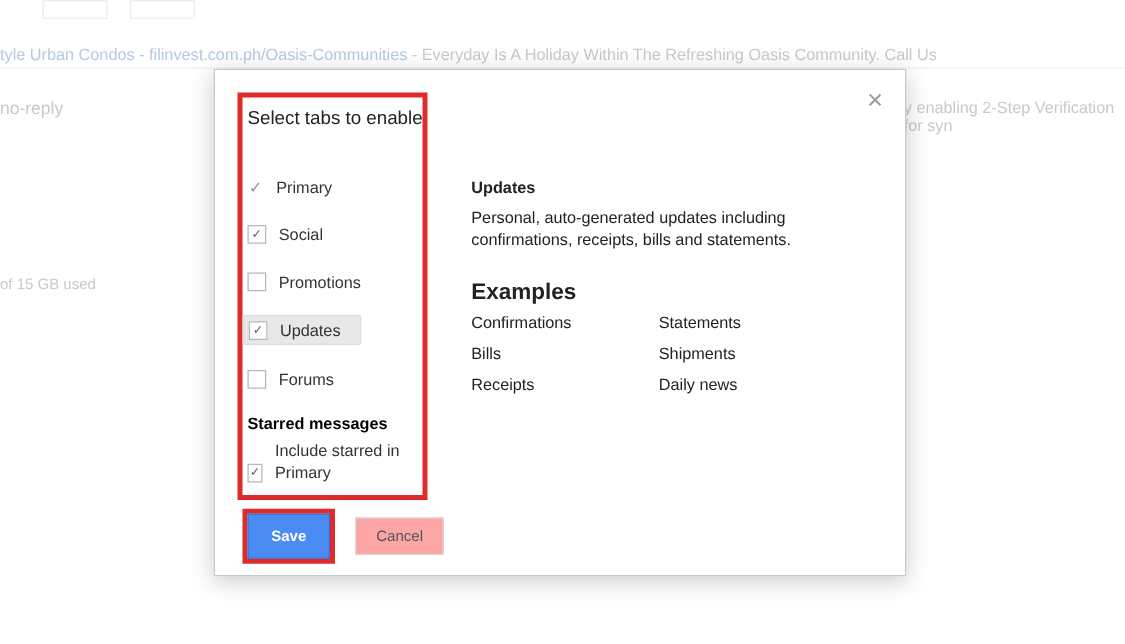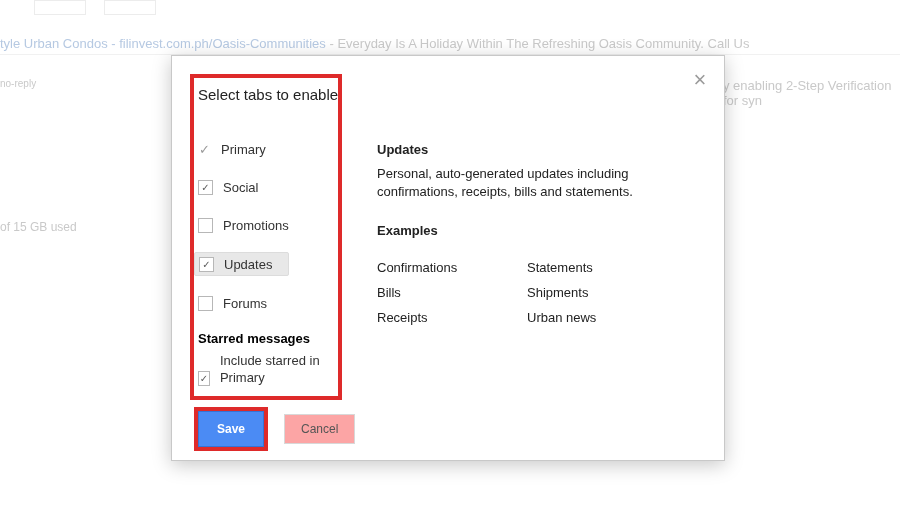--- a/index.html
+++ b/index.html
@@ -1,20 +1,20 @@
 <!DOCTYPE html>
 <html><head>
 <meta charset="utf-8">
 <style>
   html,body{margin:0;padding:0;width:900px;height:515px;font-family:Arial,Helvetica,sans-serif;font-size:13px;color:#222;background:#fff;overflow:hidden}
   .bg{position:absolute;left:0;top:0;width:900px;height:515px;background:#fff}
   .faint{color:#c9c9c9;white-space:nowrap}
   .faint a{color:#b6c9e2;text-decoration:none}
   .dim-row1{position:absolute;left:0;top:36px;font-size:13px}
-  .dim-row2{position:absolute;left:0;top:78px;font-size:10px}
+  .dim-row2{position:absolute;left:0;top:78px;font-size:14px}
   .dim-row2-right{position:absolute;left:723px;top:78px;font-size:13px;color:#c9c9c9}
   .storage{position:absolute;left:0;top:220px;font-size:12px;color:#c9c9c9}
   .toolbar-btn{position:absolute;top:0;height:13px;border:1px solid #ececec}
   .tb1{left:34px;width:50px}
   .tb2{left:104px;width:50px}
   .dim-divider{position:absolute;left:0;top:54px;width:900px;border-top:1px solid #f1f1f1}
   .dialog{position:absolute;left:171px;top:55px;width:552px;height:404px;background:#fff;border:1px solid #c8c8c8;box-shadow:0 4px 18px rgba(0,0,0,0.22);}
   .close-x{position:absolute;right:14px;top:14px;width:20px;height:20px;color:#9b9b9b;font-size:22px;line-height:20px;text-align:center;cursor:pointer}
   .hl-left{position:absolute;left:18px;top:18px;width:152px;height:326px;border:4px solid #de2a2a;box-sizing:border-box}
   .dlg-title{position:absolute;left:26px;top:30px;font-size:15px;color:#222}
@@ -23,21 +23,21 @@
   .opt.selected{background:#e8e8e8;border:1px solid #dcdcdc;border-radius:2px;padding:0 10px 0 0;margin-left:-4px}
   .cb{width:13px;height:13px;border:1px solid #b7b7b7;margin-right:10px;background:#fff;display:inline-flex;align-items:center;justify-content:center;font-size:10px;color:#5b5b5b}
   .cb.checked::after{content:"✓";}
   .tick-primary{width:13px;height:13px;margin-right:10px;display:inline-flex;align-items:center;justify-content:center;color:#9a9a9a;font-size:13px}
   .starred-head{position:absolute;left:26px;top:275px;font-size:13px;font-weight:bold;color:#000000}
   .starred-opt{position:absolute;left:26px;top:296px;display:flex;align-items:flex-end;font-size:13px;color:#333;width:135px;line-height:17px}
   .starred-opt .cb{margin-top:1px}
   .right-col{position:absolute;left:205px;top:86px;width:320px;color:#222}
   .right-head{font-weight:bold;font-size:13px;margin-bottom:8px}
   .right-desc{font-size:13px;color:#222;line-height:18px;margin-bottom:22px}
-  .ex-head{font-weight:bold;font-size:13px;margin-bottom:22px}
+  .ex-head{font-weight:bold;font-size:18px;margin-bottom:6px}
   .ex-grid{display:grid;grid-template-columns:150px 150px;row-gap:10px;font-size:13px;color:#222}
   .btn-row{position:absolute;left:22px;top:351px;display:flex;align-items:center;gap:16px}
   .save-wrap{border:4px solid #de2a2a;padding:0;display:inline-block}
   .btn-save{background:#4b8bf4;border:1px solid #3573d6;color:#fff;font-weight:bold;font-size:12px;height:36px;padding:0 18px;cursor:pointer}
   .btn-cancel{background:#fca5a5;border:1px solid #d8d8d8;color:#555;font-size:12px;height:30px;padding:0 16px;cursor:pointer}
 </style>
 </head>
 <body>
 
 <div class="bg">
@@ -91,21 +91,21 @@
   <div class="right-col">
     <div class="right-head">Updates</div>
     <div class="right-desc">Personal, auto-generated updates including confirmations, receipts, bills and statements.</div>
     <div class="ex-head">Examples</div>
     <div class="ex-grid">
       <span>Confirmations</span>
       <span>Statements</span>
       <span>Bills</span>
       <span>Shipments</span>
       <span>Receipts</span>
-      <span>Urban news</span>
+      <span>Daily news</span>
     </div>
   </div>
 
   <div class="btn-row">
     <span class="save-wrap">
       <button class="btn-save">Save</button>
     </span>
     <button class="btn-cancel">Cancel</button>
   </div>
 </div>

